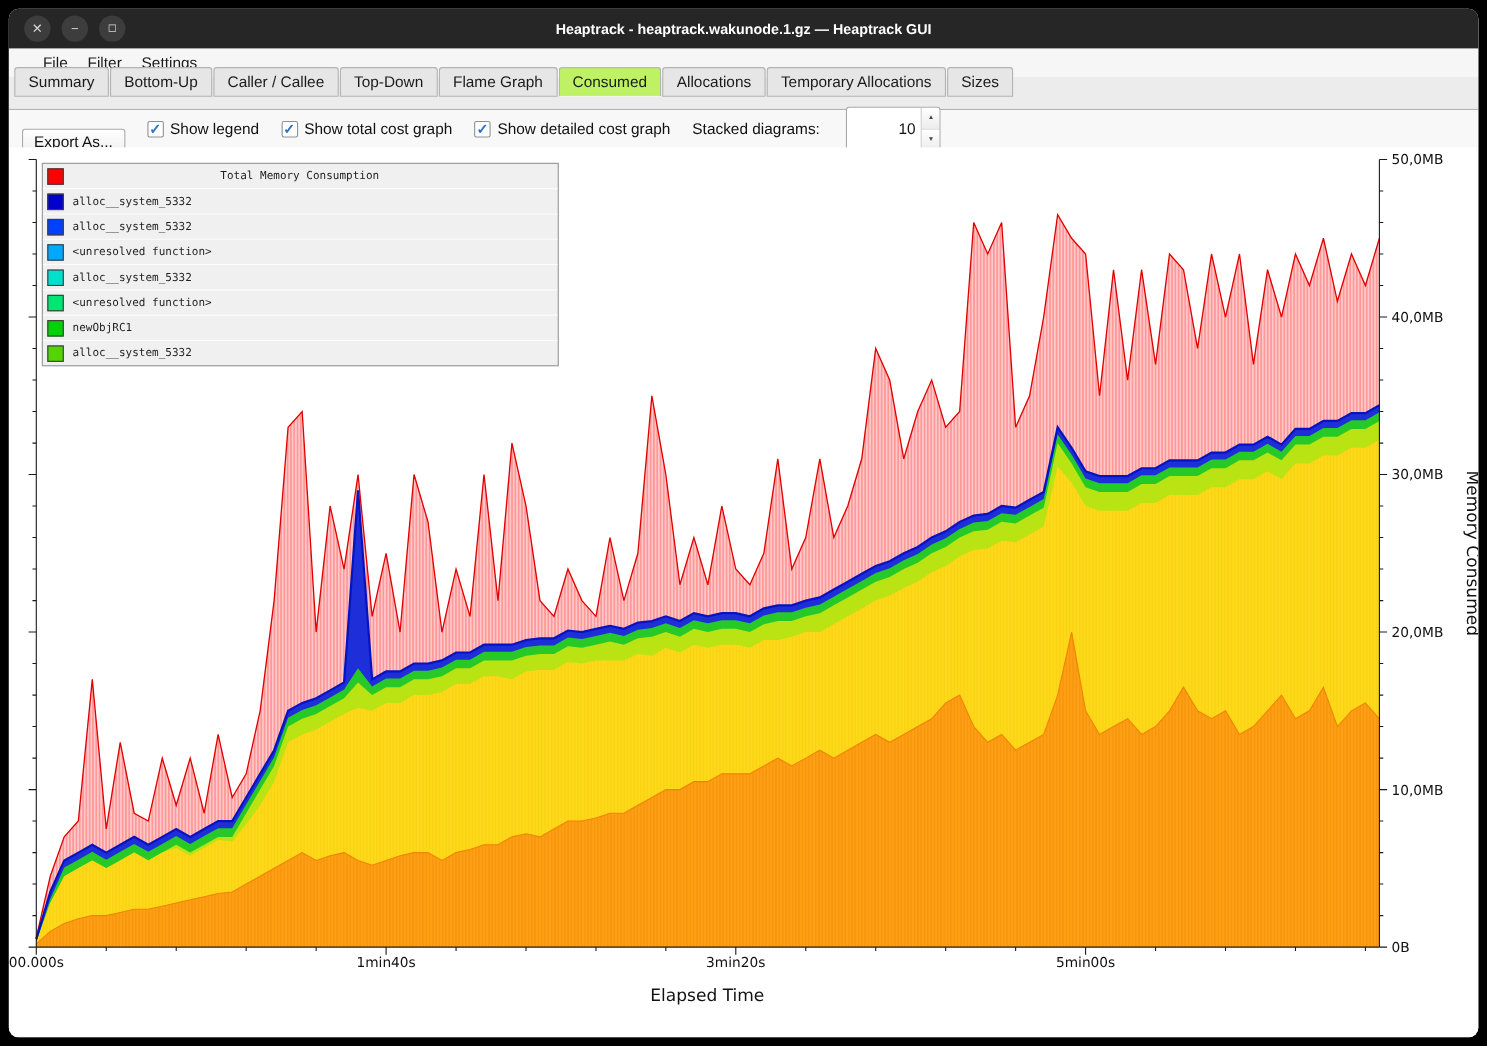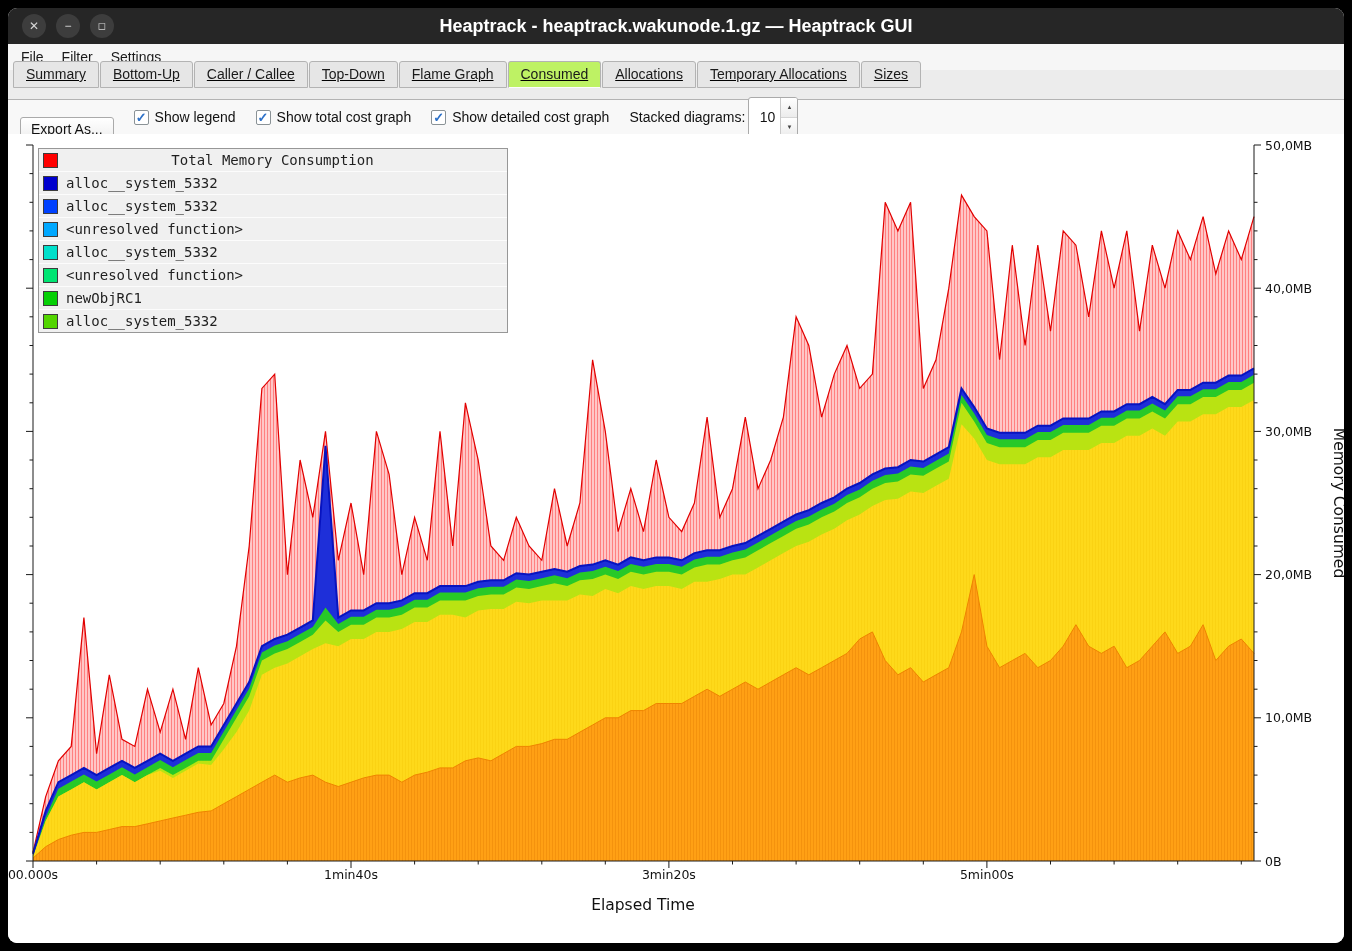--- a/index.html
+++ b/index.html
@@ -9,61 +9,61 @@
           border-radius:9px;overflow:hidden;background:#fcfcfc;
           display:flex;flex-direction:column;}
   
   .titlebar{height:36px;flex:0 0 auto;background:#262626;display:flex;
             align-items:center;position:relative;}
   .win-controls{display:flex;gap:10px;margin-left:14px;z-index:2;}
   .wbtn{width:24px;height:24px;border-radius:50%;background:#3d3d3d;color:#d6d6d6;
         display:flex;align-items:center;justify-content:center;font-size:12px;line-height:1;}
   .wbtn.max{font-size:10px;}
   .title{position:absolute;left:0;right:0;text-align:center;color:#fff;
-         font-weight:bold;font-size:18px;}
+         font-weight:bold;font-size:13px;}
   
   .menubar{height:26px;flex:0 0 auto;background:#f6f6f6;display:flex;
-           align-items:center;padding-left:4px;font-size:14px;color:#1a1a1a;}
+           align-items:center;padding-left:22px;font-size:14px;color:#1a1a1a;}
   .menu-item{padding:3px 9px;cursor:default;}
   
   .tabbar{height:30px;flex:0 0 auto;box-sizing:border-box;background:#ececec;
           border-bottom:1px solid #b3b3b3;display:flex;align-items:flex-end;
-          padding:0 0 12px 5px;overflow:visible;text-decoration:underline;}
+          padding:0 0 12px 5px;overflow:visible;}
   .tab{font-size:14px;color:#1a1a1a;background:#e6e6e6;border:1px solid #b3b3b3;
        border-radius:3px 3px 0 0;padding:4px 12px 5px;margin-right:1px;
        margin-bottom:-1px;white-space:nowrap;cursor:default;}
   .tab.active{background:#bef264;border-bottom-color:#fcfcfc;font-weight:normal;}
   
   .toolbar{height:34px;flex:0 0 auto;background:#f8f8f8;display:flex;
            align-items:center;gap:20px;padding:0 12px;font-size:14px;color:#111;}
   .btn{background:linear-gradient(#ffffff,#eeeeee);border:1px solid #aaaaaa;
        border-radius:3px;padding:3px 10px;font-size:14px;color:#111;margin-top:24px;}
   .cb{display:flex;align-items:center;gap:6px;}
   .cbbox{width:15px;height:15px;box-sizing:border-box;border:1px solid #8a9296;
          border-radius:2px;background:#fff;display:flex;align-items:center;
          justify-content:center;color:#2d71c8;font-size:13px;font-weight:bold;line-height:1;}
-  .spin-group{display:flex;align-items:center;gap:3px;}
+  .spin-group{display:flex;align-items:center;gap:24px;}
   .spin{display:flex;align-items:stretch;height:40px;box-sizing:border-box;
-        border:1px solid #aaaaaa;border-radius:3px;background:#fff;overflow:hidden;}
+        border:1px solid #aaaaaa;border-radius:3px;background:#fff;overflow:hidden;padding-left:36px;}
   .spin-val{width:26px;display:flex;align-items:center;justify-content:flex-end;
             padding-right:5px;font-size:14px;}
   .spin-btns{display:flex;flex-direction:column;width:16px;border-left:1px solid #c9c9c9;}
   .sb{flex:1;display:flex;align-items:center;justify-content:center;font-size:6px;
       color:#444;background:linear-gradient(#ffffff,#ececec);}
   .sb.up{border-bottom:1px solid #d5d5d5;}
   
   .chart-wrap{flex:1;position:relative;background:#ffffff;overflow:hidden;}
   .chart-wrap svg{display:block;}
   svg text{font-family:"DejaVu Sans",sans-serif;}
   
   .legend{position:absolute;left:30px;top:14px;width:468px;
           background:rgba(237,237,237,0.82);border:1px solid #979797;z-index:3;}
   .lrow{height:22px;display:flex;align-items:center;
         border-top:1px solid rgba(255,255,255,0.8);
-        font-family:"DejaVu Sans Mono",monospace;font-size:14px;color:#1f1f1f;}
+        font-family:"DejaVu Sans Mono",monospace;font-size:10px;color:#1f1f1f;}
   .lrow:first-child{border-top:none;}
   .lswatch{width:15px;height:15px;box-sizing:border-box;border:1px solid #3c3c3c;
            margin:0 8px 0 4px;flex:0 0 auto;}
   .ltitle-text{flex:1;text-align:center;margin-right:28px;}
 </style>
 </head>
 <body>
 
 <div class="window">
 

